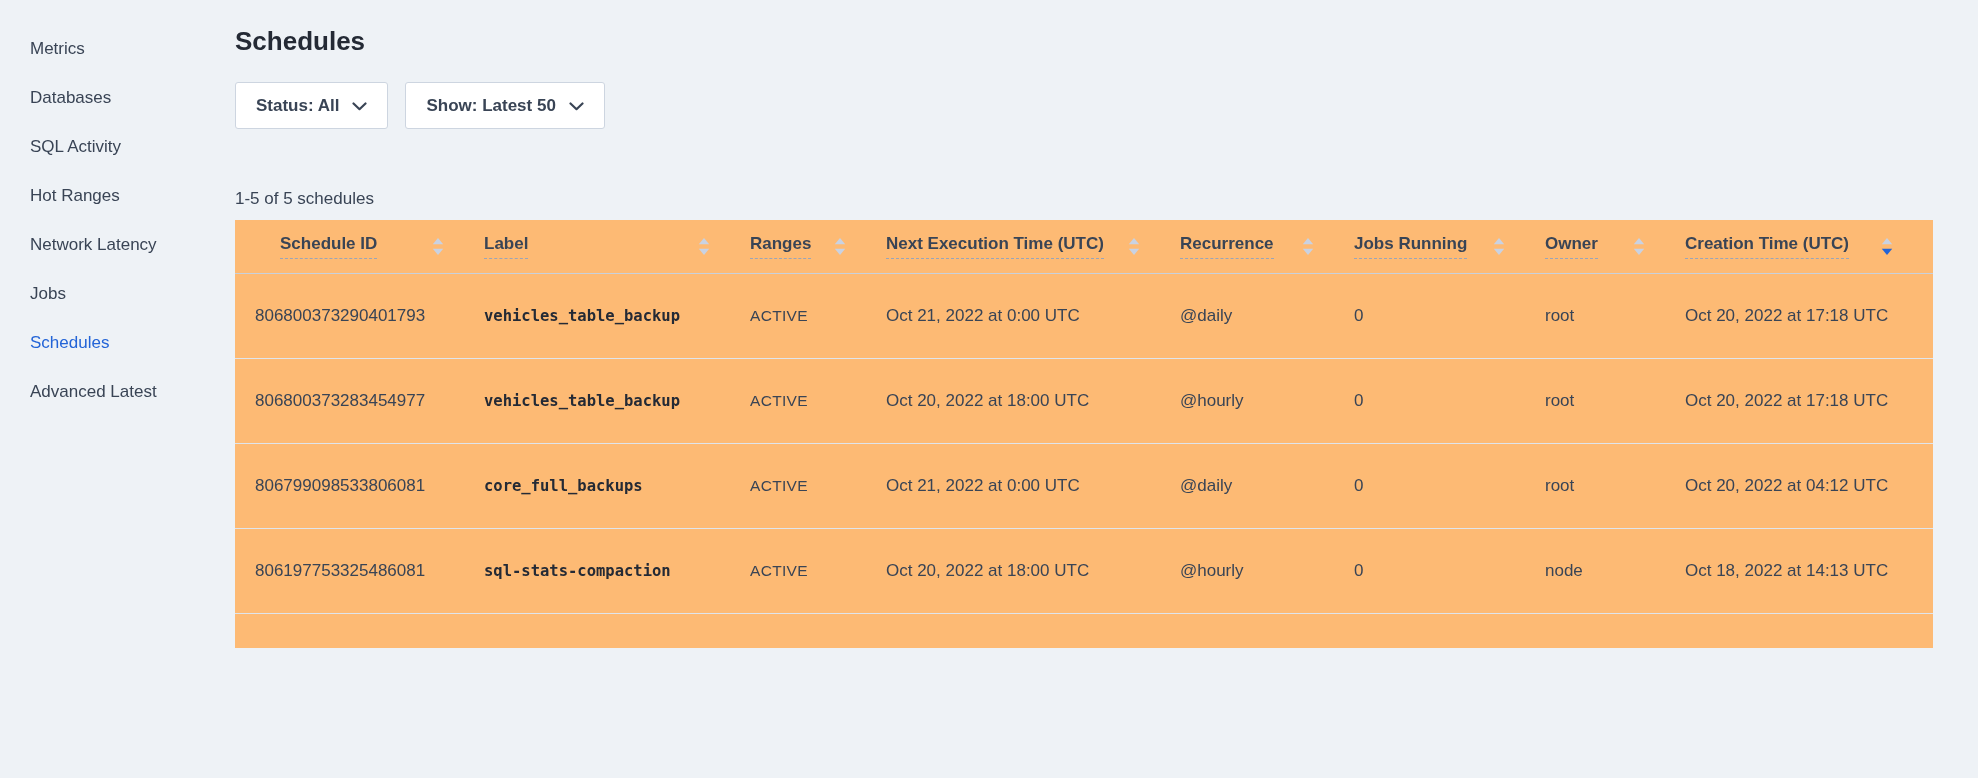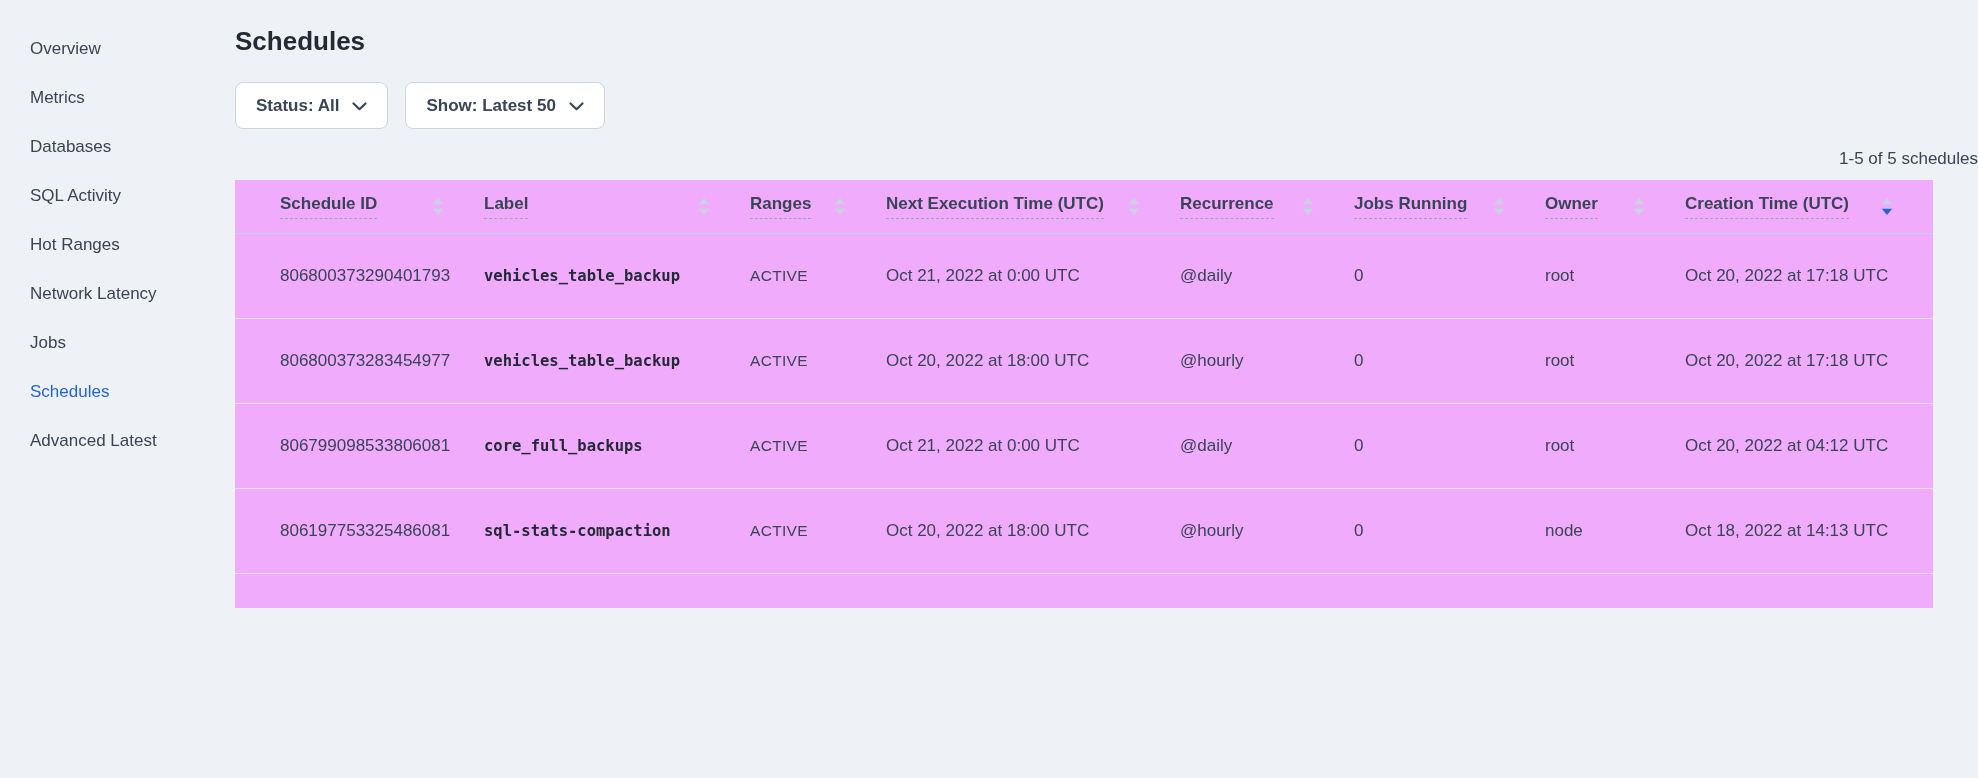--- a/index.html
+++ b/index.html
@@ -21,62 +21,61 @@
   .nav-item.active { color: #2364d7; }
 
   
   .main { position: absolute; top: 0; left: 235px; width: 1743px; }
   .page-title { margin-top: 26px; font-size: 26px; font-weight: 700; color: #242a35; }
 
   .filters { margin-top: 25px; display: flex; gap: 17px; }
   .filter-btn {
     display: inline-flex; align-items: center; gap: 13px;
     height: 47px; padding: 0 20px;
-    background: #ffffff; border: 1px solid #cdd5e0; border-radius: 8px;
+    background: #ffffff; border: 1px solid #cdd5e0; border-radius: 3px;
     font-family: inherit; font-size: 17px; font-weight: 600; color: #394455;
     cursor: pointer;
   }
   .chevron { display: inline-flex; margin-top: 2px; }
 
-  .results-count { margin-top: 20px; font-size: 17px; color: #394455; text-align: right; }
+  .results-count { margin-top: 60px; font-size: 17px; color: #394455; }
 
   
-  .card { margin-top: 11px; width: 1698px; background: #f0abfc; padding-bottom: 34px; }
+  .card { margin-top: 11px; width: 1698px; background: #fdba74; padding-bottom: 34px; }
   table { width: 100%; border-collapse: collapse; table-layout: fixed; }
   thead th {
     height: 53px; vertical-align: middle; text-align: left;
     border-bottom: 1px solid #c8d1dc; padding: 0 40px 0 0; cursor: pointer;
   }
   thead th:first-child { padding-left: 45px; }
   .th-inner { display: flex; align-items: center; justify-content: space-between; }
   .th-label {
     font-size: 17px; font-weight: 700; color: #394455;
     border-bottom: 1px dashed #9aa5b8; padding-bottom: 4px; white-space: nowrap;
   }
   .sort-icon { flex: none; margin-left: 8px; display: inline-flex; }
   .sort-icon path { fill: #c9d2e2; }
   .sort-icon.sort-desc path.down { fill: #2364d7; }
 
   tbody td {
     height: 85px; vertical-align: middle;
     border-bottom: 1px solid #dfe5ec;
     font-size: 17px; color: #394455; padding: 0 10px 0 0; white-space: nowrap;
   }
-  tbody td:first-child { padding-left: 45px; }
+  tbody td:first-child { padding-left: 20px; }
   .cell-label {
     font-family: "DejaVu Sans Mono", monospace;
     font-weight: 700; font-size: 15.5px; color: #242a35; letter-spacing: 0;
   }
   .cell-status { font-size: 15.5px; letter-spacing: 0.3px; }
 </style>
 </head>
 <body>
 
 <nav class="sidebar">
-  <div class="nav-item">Overview</div>
   <div class="nav-item">Metrics</div>
   <div class="nav-item">Databases</div>
   <div class="nav-item">SQL Activity</div>
   <div class="nav-item">Hot Ranges</div>
   <div class="nav-item">Network Latency</div>
   <div class="nav-item">Jobs</div>
   <div class="nav-item active">Schedules</div>
   <div class="nav-item">Advanced Latest</div>
 </nav>
 

